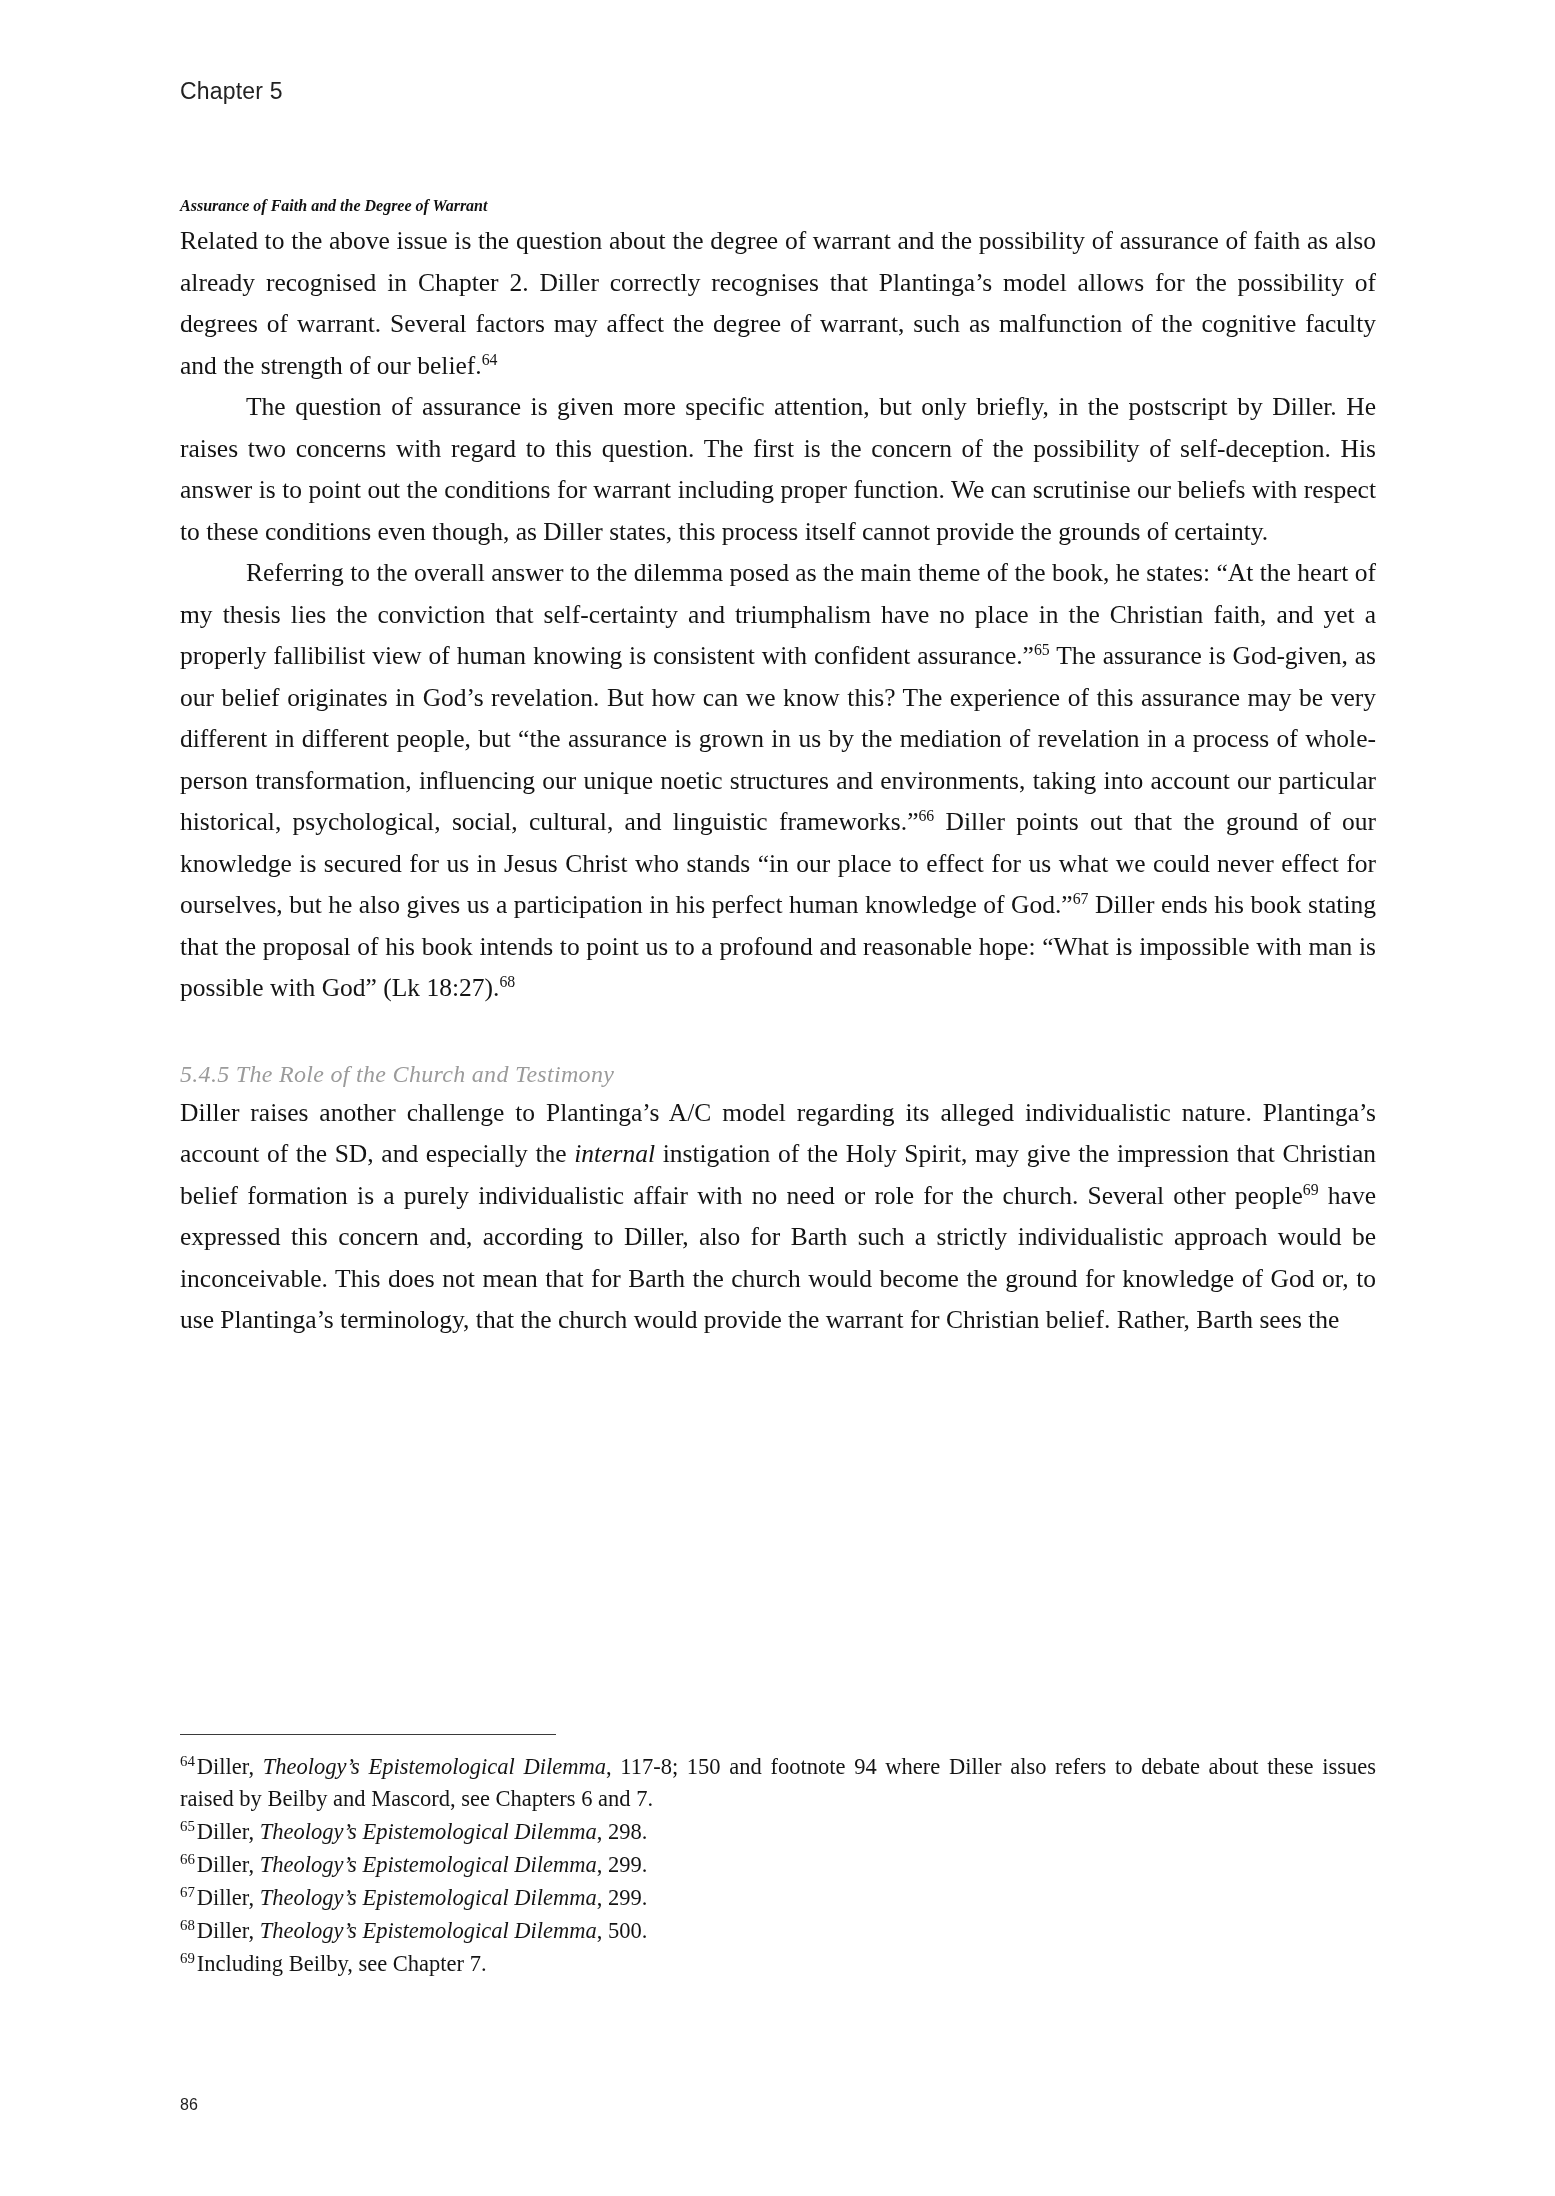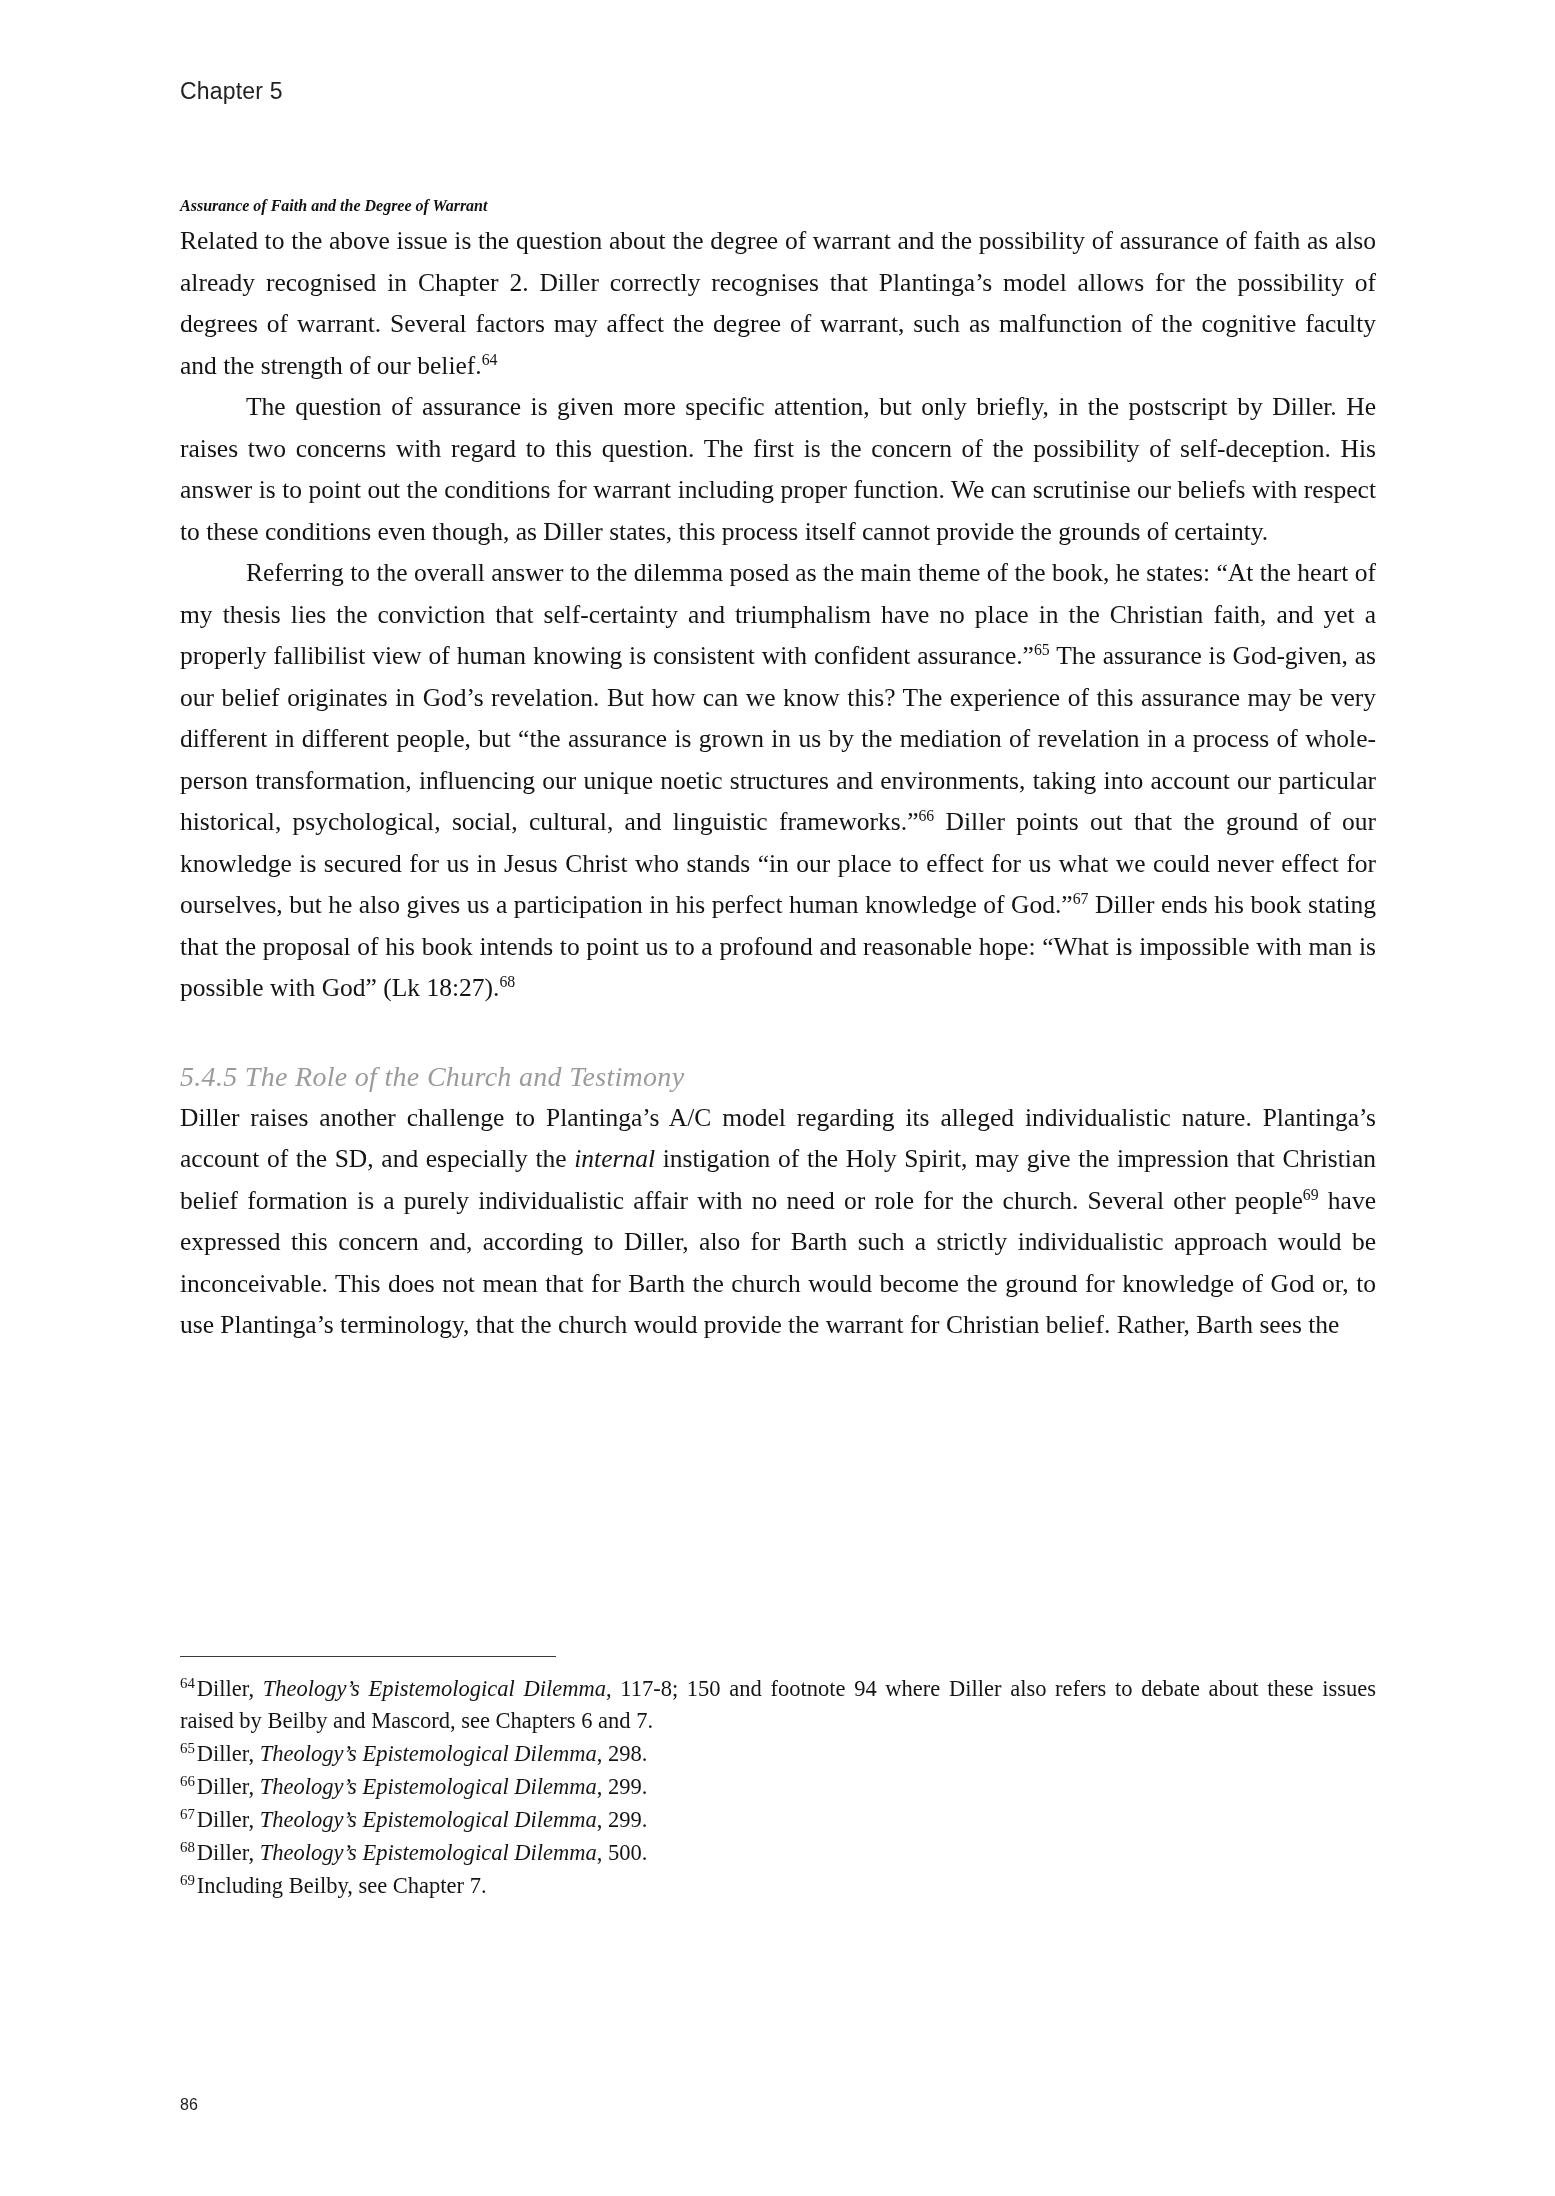--- a/index.html
+++ b/index.html
@@ -45,36 +45,36 @@
     margin: 0;
     color: #141414;
     hyphens: none;
   }
   p.indent {
     text-indent: 66px;
   }
   .num-heading {
     font-family: "Liberation Serif", serif;
     font-style: italic;
-    font-size: 28px;
+    font-size: 24px;
     color: #9b9b9b;
     margin: 52px 0 4px 0;
     letter-spacing: 0.3px;
   }
   sup {
     font-size: 0.62em;
     vertical-align: super;
     line-height: 0;
   }
   .italic { font-style: italic; }
 
   .footnotes {
     position: absolute;
     left: 180px;
-    top: 1640px;
+    top: 1718px;
     width: 1196px;
   }
   .fn-rule {
     width: 376px;
     height: 0;
     border-top: 1.6px solid #3a3a3a;
     margin: 0 0 16px 0;
   }
   .fn {
     font-size: 22.5px;

